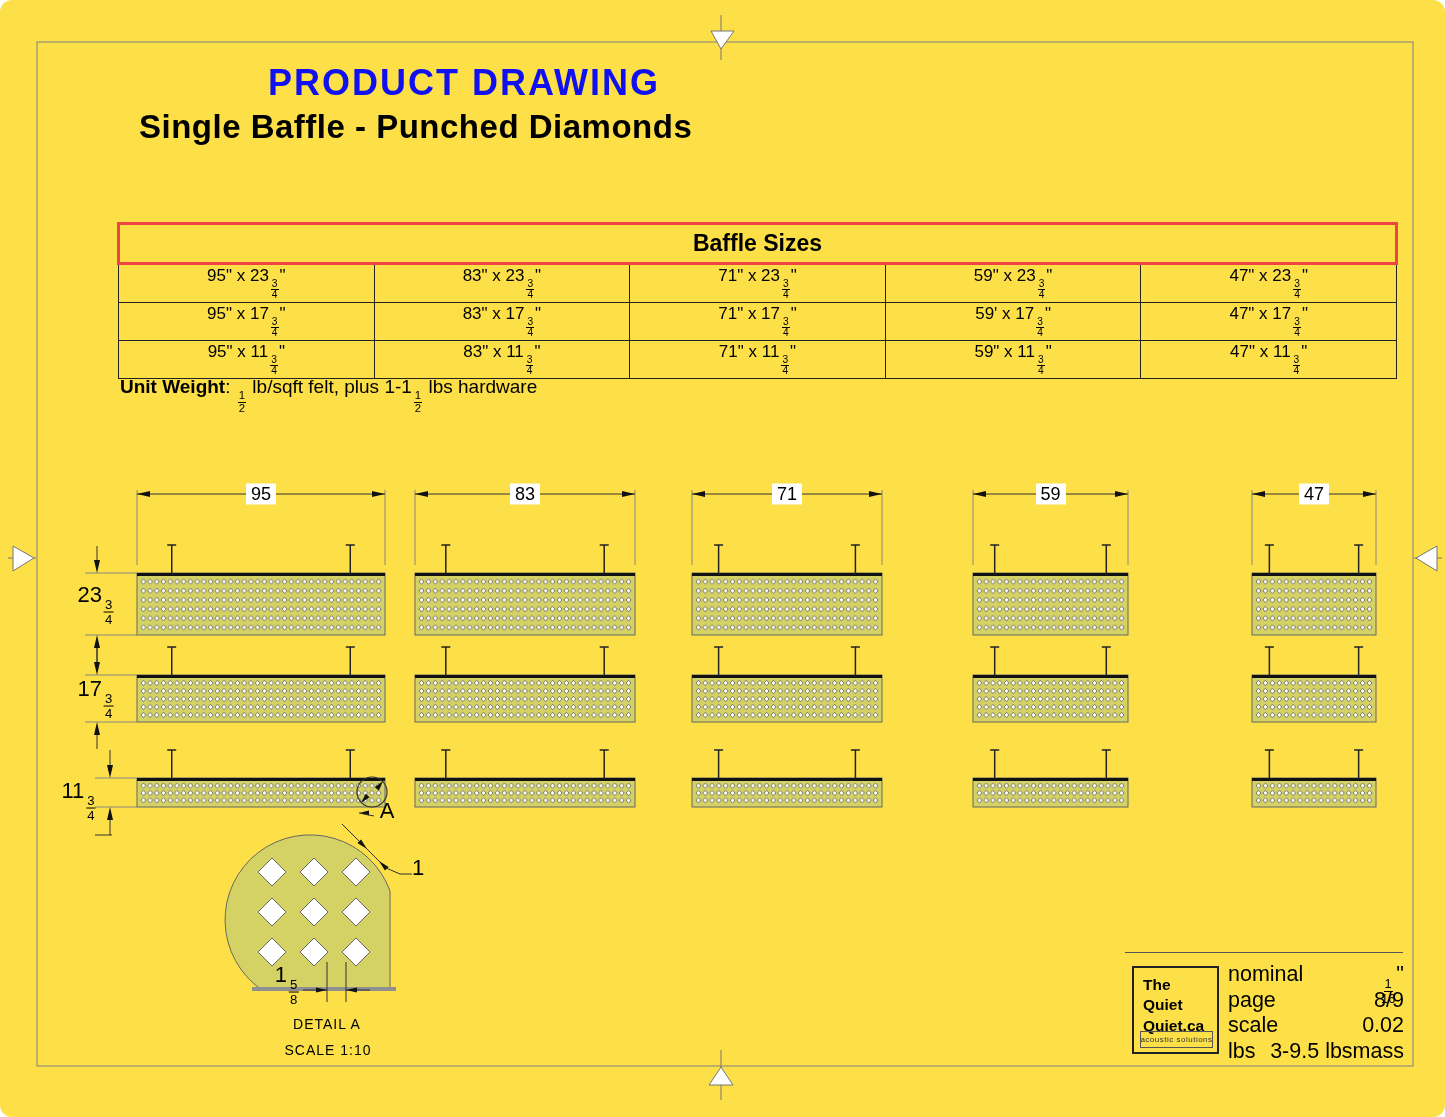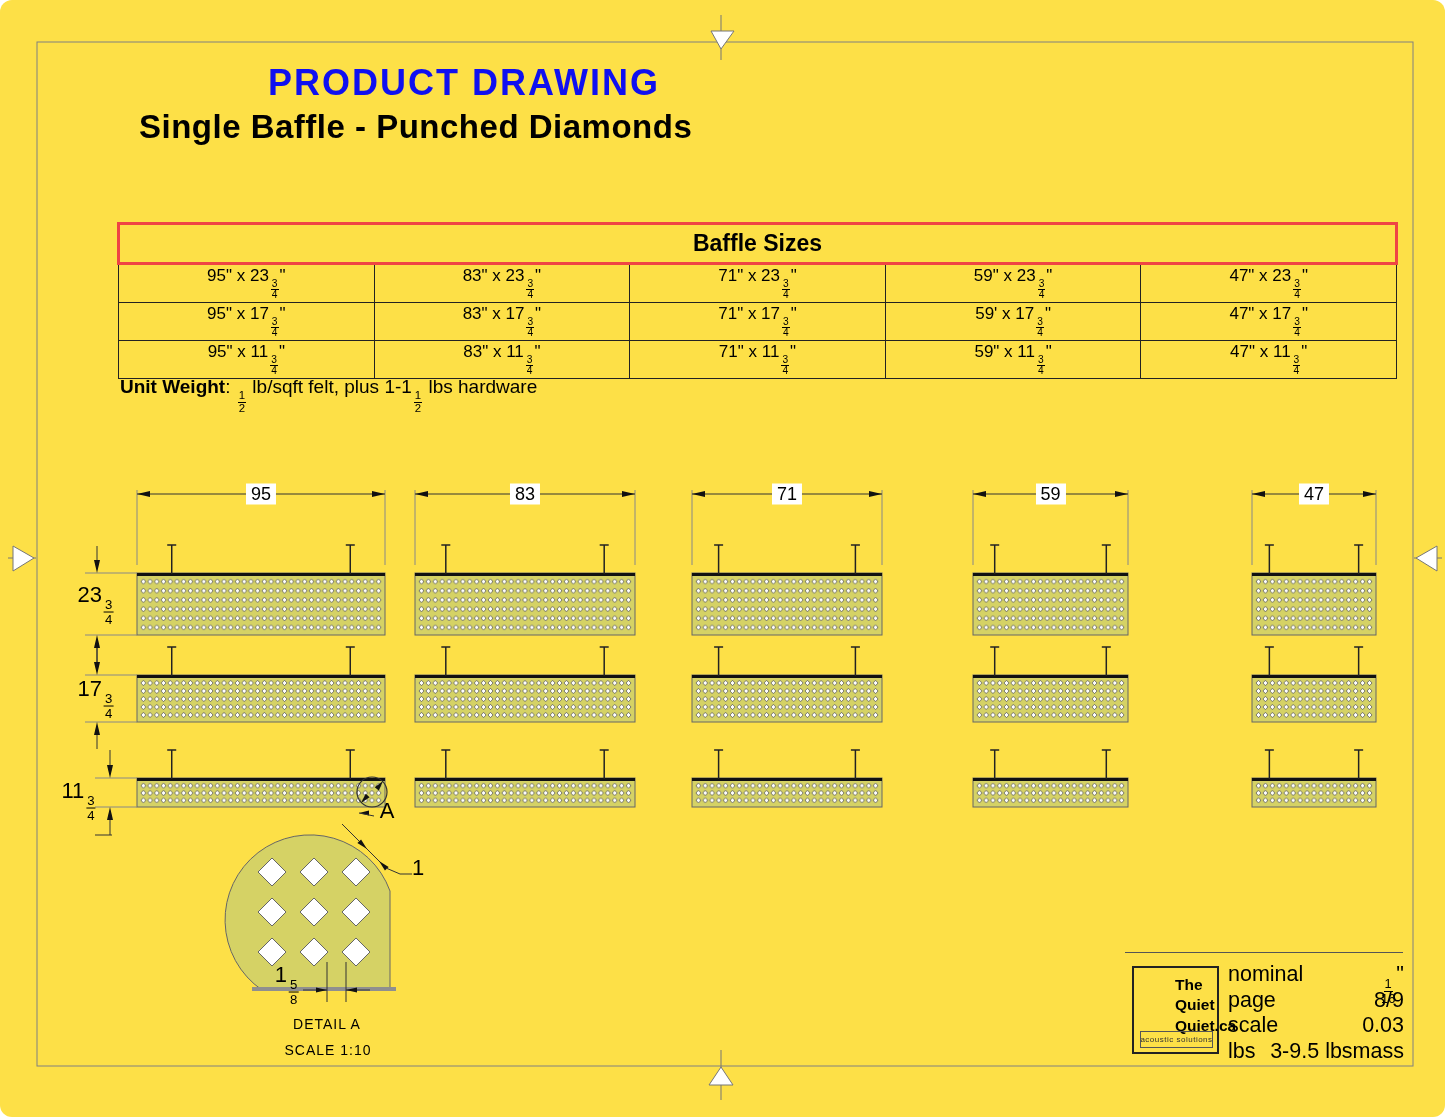--- a/index.html
+++ b/index.html
@@ -14,21 +14,21 @@
   .unitweight{position:absolute;left:120px;top:376px;font-size:19px;white-space:nowrap;}
   .unitweight b{font-weight:bold;}
   .frac{display:inline-flex;flex-direction:column;align-items:center;vertical-align:-0.55em;
         line-height:1.05;font-size:60%;margin:0 1px 0 2px;}
   .frac .fn{border-bottom:1px solid currentColor;padding:0 1px;}
   .dimlabel{position:absolute;transform:translate(-50%,-50%);font-size:22px;white-space:nowrap;}
   .dimlabel.bg{background:#fff;padding:0 5px;font-size:18px;}
   .detail-text{position:absolute;transform:translate(-50%,-50%);font-size:14px;letter-spacing:1px;white-space:nowrap;}
   .tblock-line{position:absolute;left:1125px;top:952px;width:278px;border-top:1px solid #555;}
   .logo-box{position:absolute;left:1132px;top:966px;width:87px;height:88px;border:2px solid #222;box-sizing:border-box;}
-  .logo-box .lt{position:absolute;left:9px;top:7px;font-size:15.5px;font-weight:bold;line-height:1.32;margin-left:32px;}
+  .logo-box .lt{position:absolute;left:9px;top:7px;font-size:15.5px;font-weight:bold;line-height:1.32;}
   .logo-tag{position:absolute;left:6px;right:4px;bottom:4px;height:15px;border:1px solid #555;
             font-size:8px;color:#333;display:flex;align-items:center;justify-content:center;
             letter-spacing:0.5px;white-space:nowrap;overflow:hidden;}
   .tb-fields{position:absolute;left:1228px;top:962px;width:176px;}
   .tb-row{display:flex;justify-content:space-between;align-items:baseline;height:25.5px;font-size:21.5px;}
   .tb-row .v{text-align:right;}
 </style>
 </head>
 <body>
 
@@ -407,20 +407,20 @@
             <span class="fn">1</span>
             <span class="fd">16</span>
           </span>"</span>
     </div>
     <div class="tb-row">
       <span>page</span>
       <span class="v">8/9</span>
     </div>
     <div class="tb-row">
       <span>scale</span>
-      <span class="v">0.03</span>
+      <span class="v">0.02</span>
     </div>
     <div class="tb-row">
       <span>lbs</span>
       <span class="v">3-9.5 lbsmass</span>
     </div>
   </div>
 </div>
 
 </body></html>

